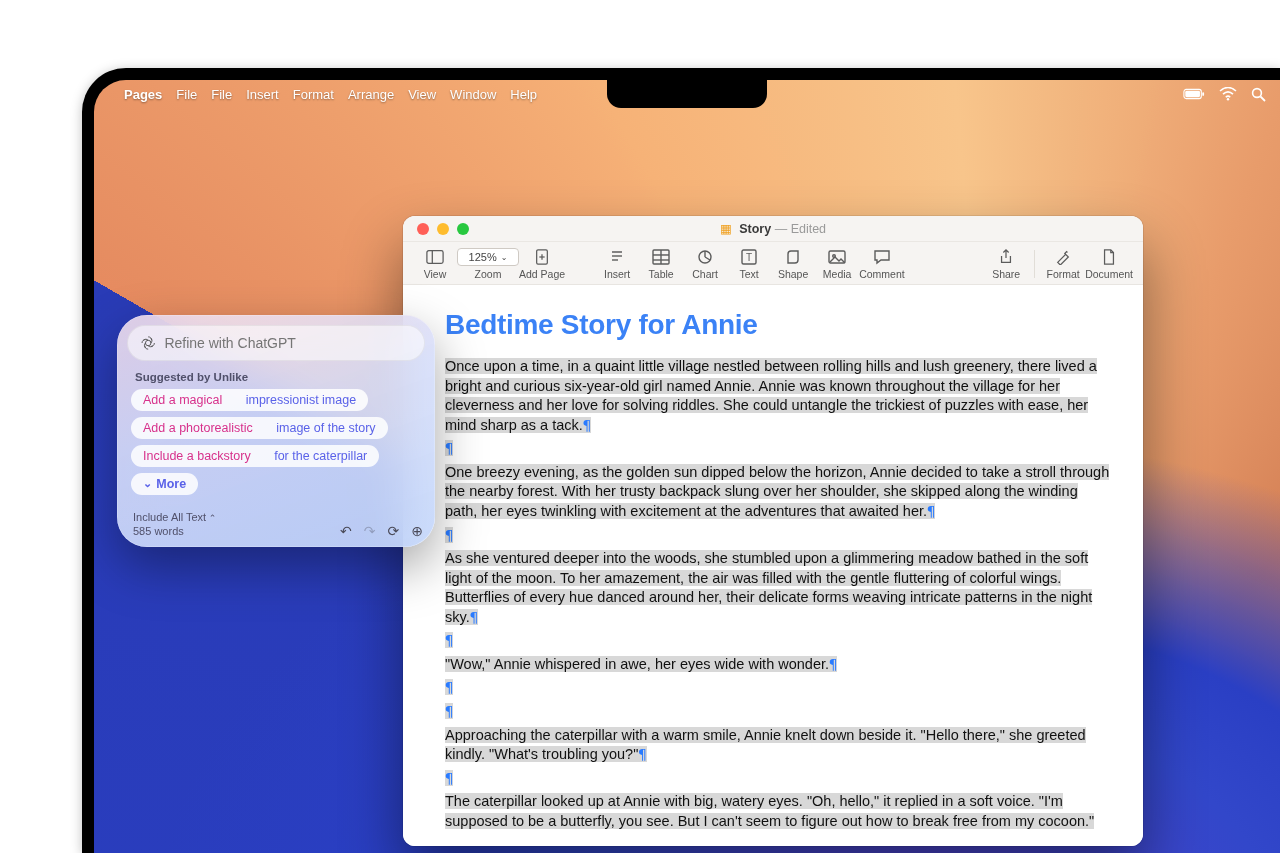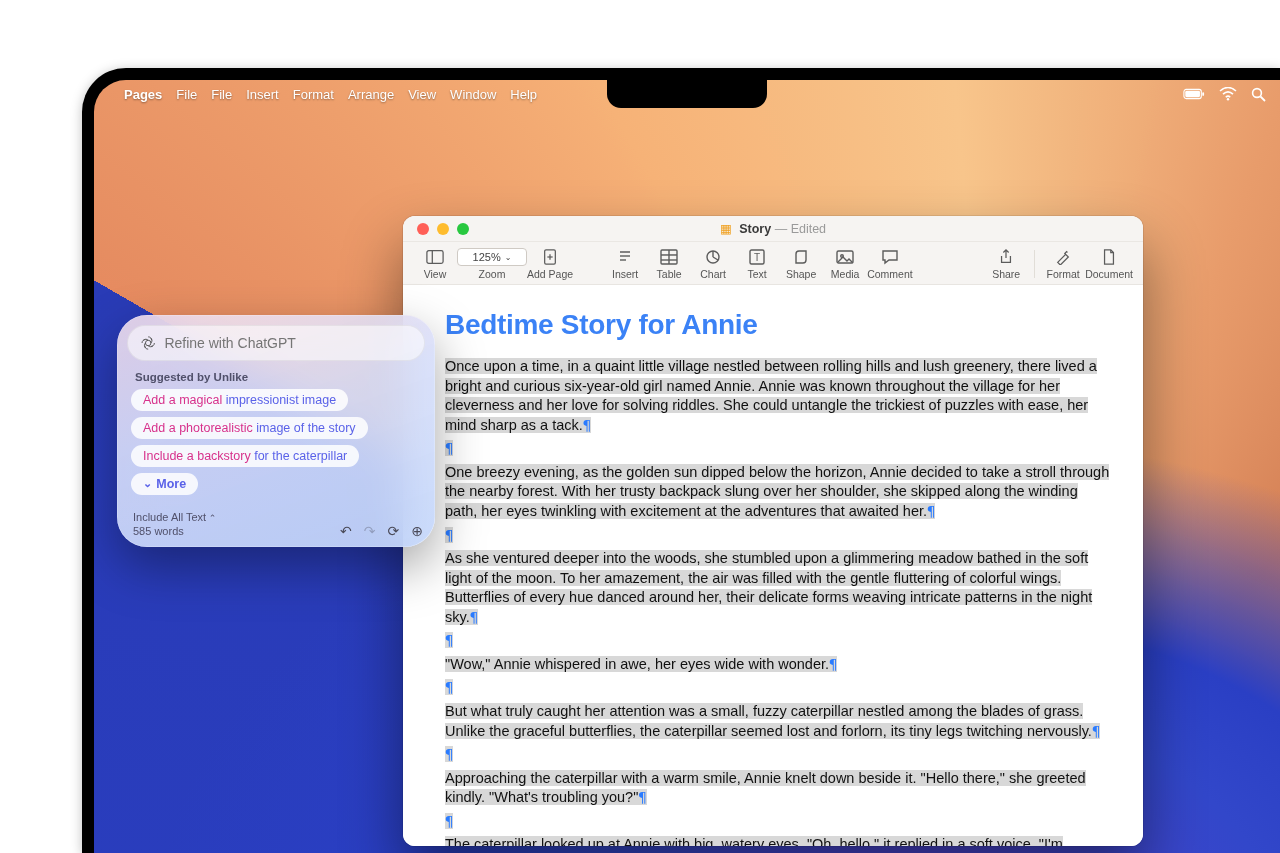--- a/index.html
+++ b/index.html
@@ -74,21 +74,21 @@
 .titlecenter .doc-ico { color: #f0a020; margin-right: 4px; }
 .titlecenter .edited { color: #9a9a9a; }
 
 .toolbar {
   display: flex; align-items: flex-start; gap: 0; padding: 6px 10px 4px;
   background: #f6f4f2; border-bottom: 1px solid #e8e5e1;
 }
 .tbtn { display: flex; flex-direction: column; align-items: center; gap: 2px; min-width: 44px; color: #555; font-size: 10.5px; cursor: default; }
 .tbtn .ic { height: 18px; display:flex; align-items:center; justify-content:center; color:#5c5c5c; }
 .tbtn .ic svg { width: 18px; height: 16px; stroke: #5c5c5c; fill: none; stroke-width: 1.4; }
-.zoomsel { width: 70px; height: 18px; border: 1px solid #cfcac4; border-radius: 4px; background: #fff; font-size: 11px; display:flex; align-items:center; justify-content:center; gap:4px; color:#444;}
+.zoomsel { width: 62px; height: 18px; border: 1px solid #cfcac4; border-radius: 4px; background: #fff; font-size: 11px; display:flex; align-items:center; justify-content:center; gap:4px; color:#444;}
 .tool-spacer-sm { width: 30px; }
 .tool-spacer-lg { flex: 1; }
 .tool-div { width: 1px; height: 28px; background: #e1ddd7; margin: 0 6px; align-self: center;}
 
 .docarea { flex: 1; overflow: hidden; background: #fff; padding: 24px 30px 0 42px; }
 .doc h1 { font-size: 28px; font-weight: 800; color: #3b82f6; margin-bottom: 16px; letter-spacing: -.3px; }
 .doc p { font-size: 14.5px; line-height: 1.35; color: #111; margin-bottom: 4px;}
 .sel { background: #d8d8d8; }
 .pil { color: #2a7bff; font-family: ui-monospace, monospace; font-size: 14px; }
 .blankline { line-height: 1; }
@@ -119,21 +119,21 @@
 .pills { display:flex; flex-direction: column; gap: 6px; align-items:flex-start; padding-left: 4px;}
 .pill {
   display:inline-block;
   font-size: 12.5px; font-weight: 500;
   padding: 4px 12px;
   border-radius: 14px;
   background: rgba(255,255,255,.85);
   cursor: pointer;
 }
 .pill .g1 { color: #d7318b; margin-top: 40px; }
-.pill .g2 { color: #5a62e8; }
+.pill .g2 { color: #5a62e8; margin-left: 20px; }
 .pill.more { color: #5a62e8; font-weight: 700; }
 .pill.more::before { content: "⌄"; margin-right: 4px; font-size: 11px; display:inline-block; transform: translateY(-1px);}
 .aifooter { display:flex; align-items:flex-end; margin-top: 12px; padding: 4px 2px 0 6px; font-size: 11px; color:#50506a;}
 .aifooter .left { display:flex; flex-direction: column; line-height: 1.25; }
 .aifooter .left .inc { font-weight: 500; }
 .aifooter .left .inc::after { content: " ⌃"; font-size: 9px; }
 .aifooter .right { margin-left:auto; display:flex; gap:12px; align-items:center; color:#4a4a58;}
 .aifooter .right span { font-size: 14px; cursor:pointer; }
 .aifooter .right .dim { opacity:.35; }
 
@@ -328,21 +328,20 @@
           <div class="doc">
             <h1>Bedtime Story for Annie</h1>
             <p><span class="sel">Once upon a time, in a quaint little village nestled between rolling hills and lush greenery, there lived a bright and curious six-year-old girl named Annie. Annie was known throughout the village for her cleverness and her love for solving riddles. She could untangle the trickiest of puzzles with ease, her mind sharp as a tack.</span><span class="pil sel">¶</span></p>
             <p class="blankline"><span class="pil sel">¶</span></p>
             <p><span class="sel">One breezy evening, as the golden sun dipped below the horizon, Annie decided to take a stroll through the nearby forest. With her trusty backpack slung over her shoulder, she skipped along the winding path, her eyes twinkling with excitement at the adventures that awaited her.</span><span class="pil sel">¶</span></p>
             <p class="blankline"><span class="pil sel">¶</span></p>
             <p><span class="sel">As she ventured deeper into the woods, she stumbled upon a glimmering meadow bathed in the soft light of the moon. To her amazement, the air was filled with the gentle fluttering of colorful wings. Butterflies of every hue danced around her, their delicate forms weaving intricate patterns in the night sky.</span><span class="pil sel">¶</span></p>
             <p class="blankline"><span class="pil sel">¶</span></p>
             <p><span class="sel">"Wow," Annie whispered in awe, her eyes wide with wonder.</span><span class="pil sel">¶</span></p>
             <p class="blankline"><span class="pil sel">¶</span></p>
-            <p><span class="sel">But what truly caught her attention was a small, fuzzy caterpillar nestled among the blades of grass. Unlike the graceful butterflies, the caterpillar seemed lost and forlorn, its tiny legs twitching nervously.</span><span class="pil sel">¶</span></p>
             <p class="blankline"><span class="pil sel">¶</span></p>
             <p><span class="sel">Approaching the caterpillar with a warm smile, Annie knelt down beside it. "Hello there," she greeted kindly. "What's troubling you?"</span><span class="pil sel">¶</span></p>
             <p class="blankline"><span class="pil sel">¶</span></p>
             <p><span class="sel">The caterpillar looked up at Annie with big, watery eyes. "Oh, hello," it replied in a soft voice. "I'm supposed to be a butterfly, you see. But I can't seem to figure out how to break free from my cocoon."</span></p>
           </div>
         </div>
       </div>
 
       <div class="aipanel">
         <div class="aiinput">

